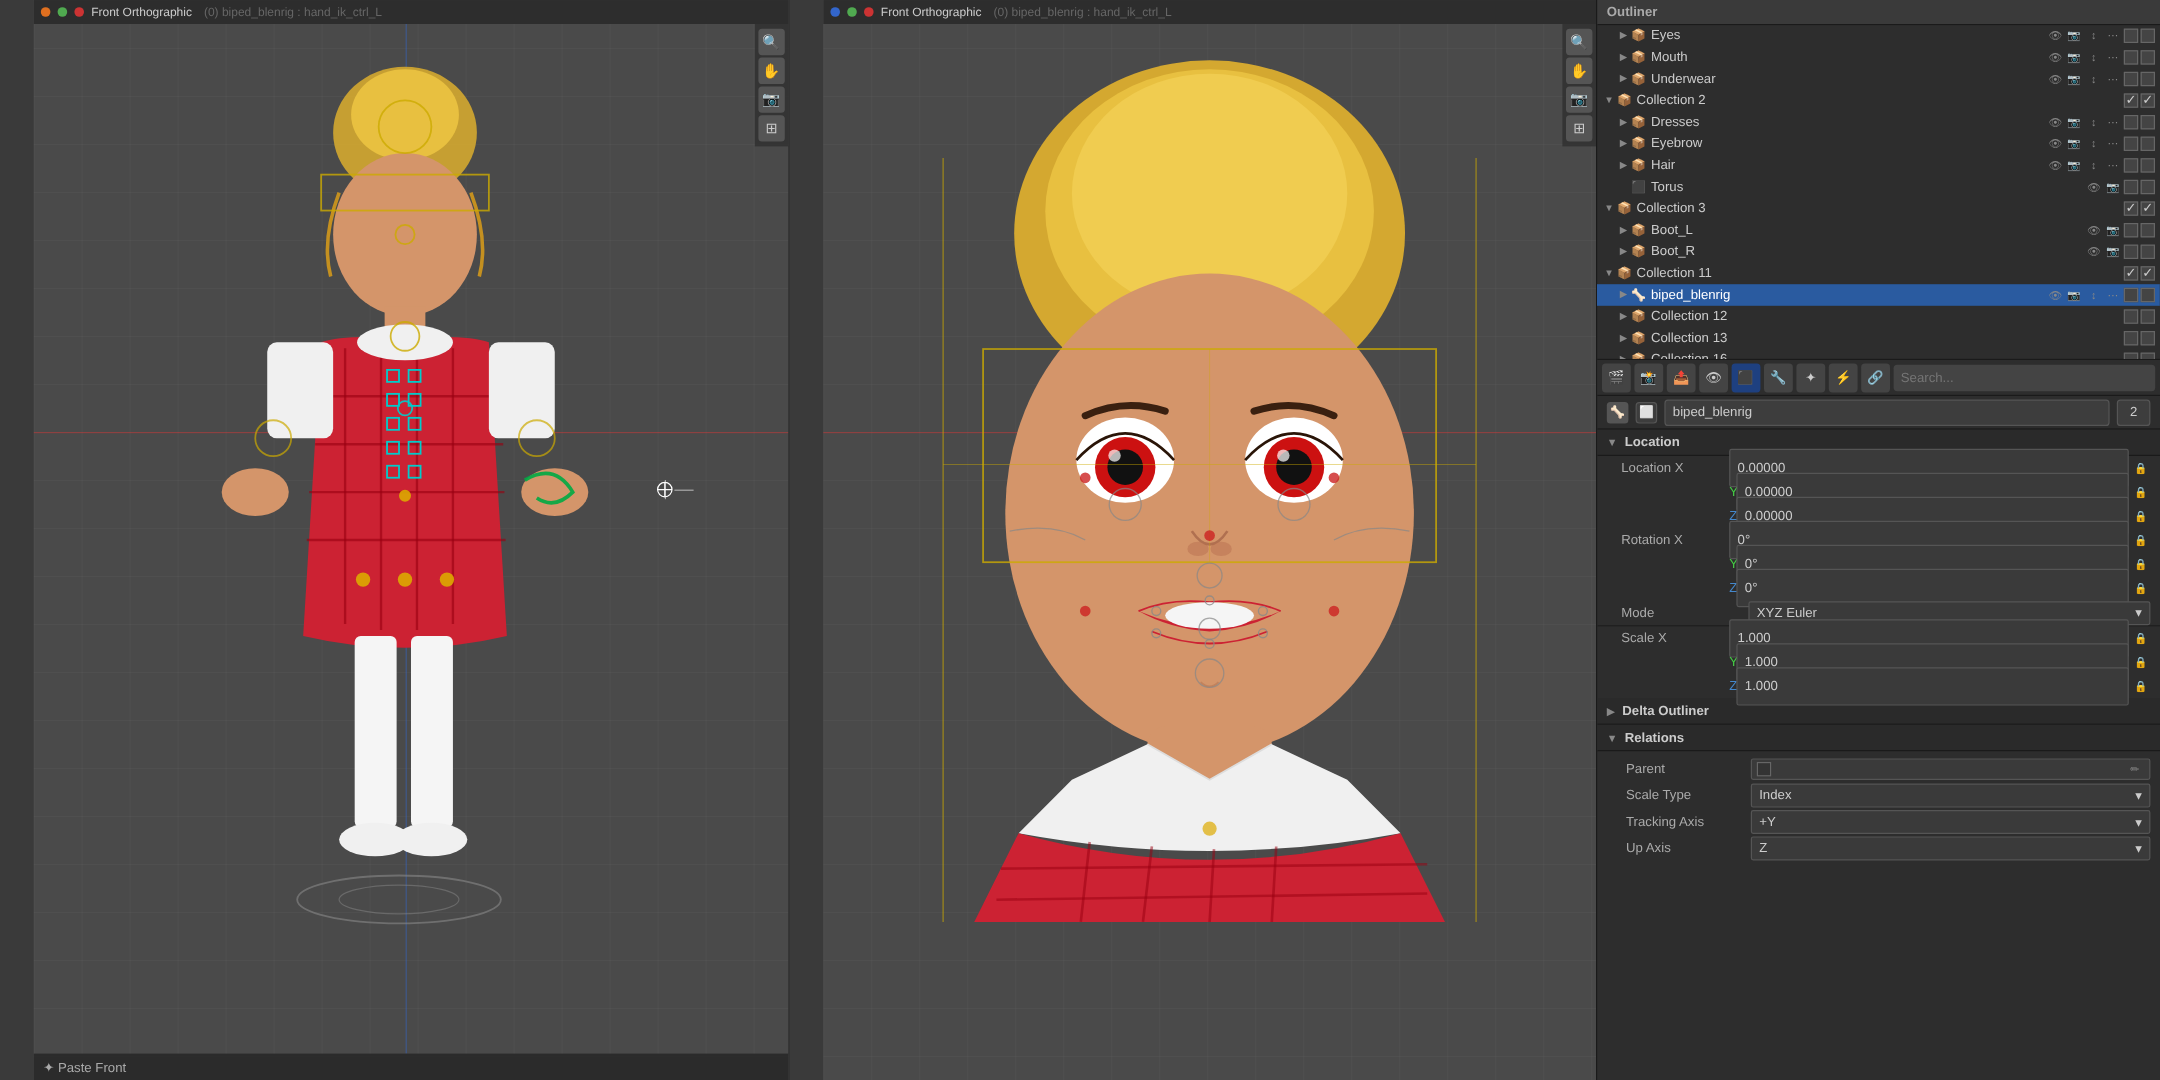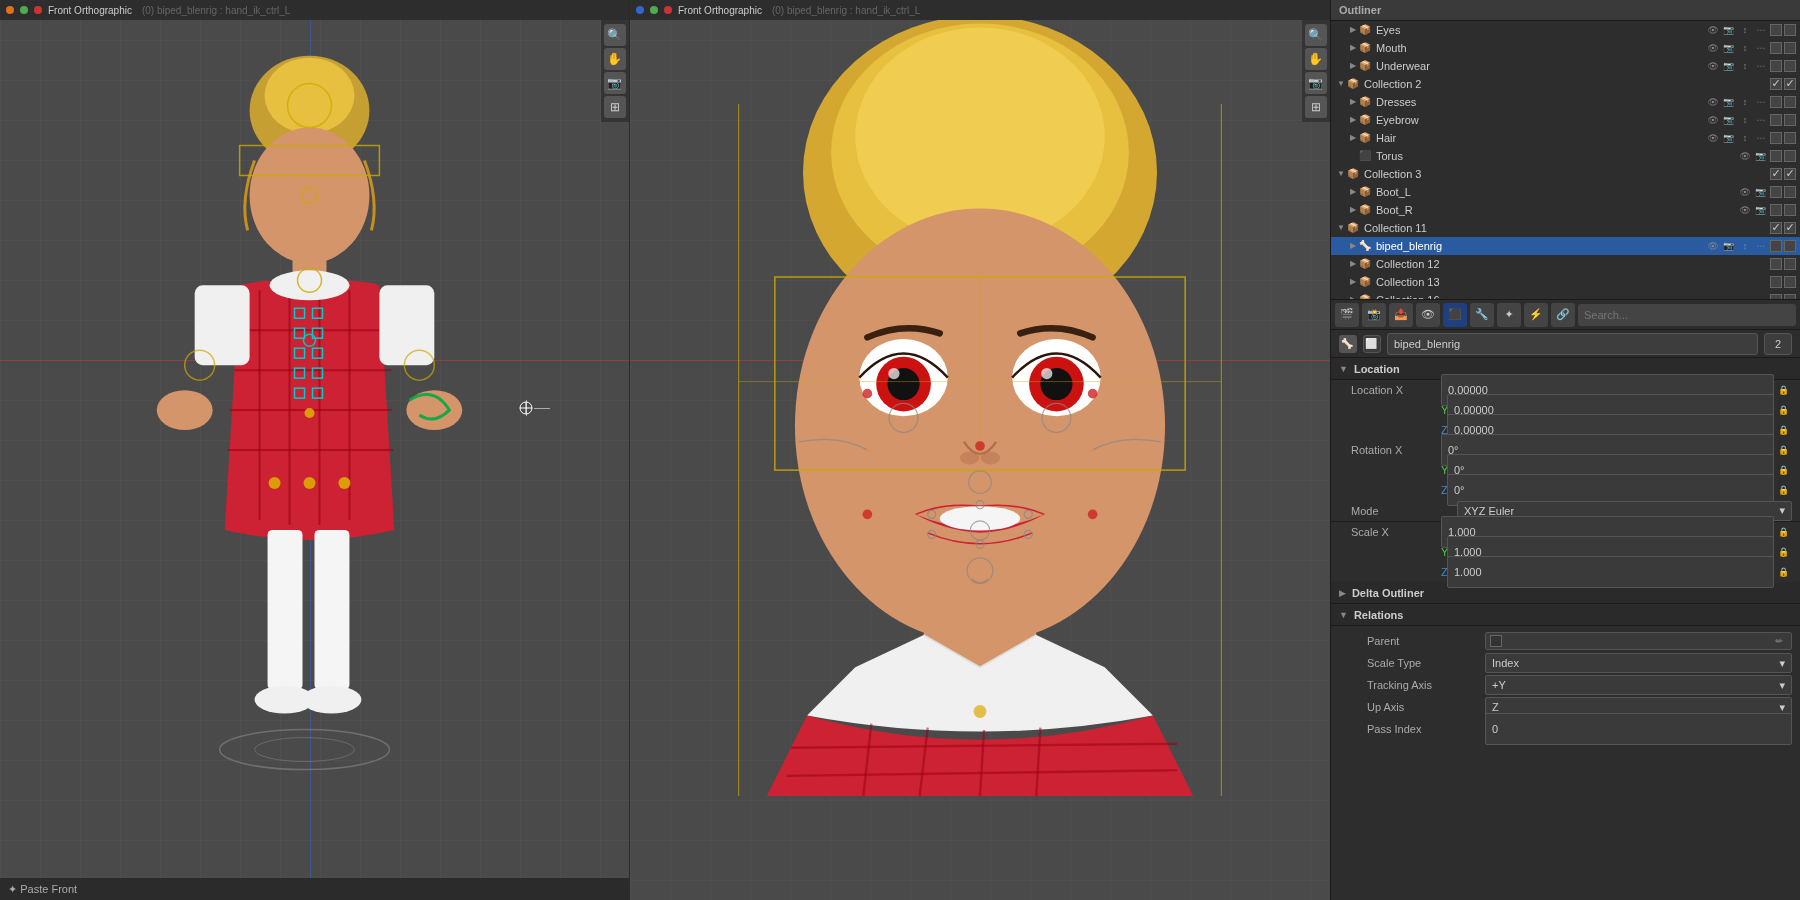--- a/index.html
+++ b/index.html
@@ -12,20 +12,21 @@
       color: #cccccc;
       overflow: hidden;
       display: flex;
       flex-direction: row;
     }
 
     .viewport {
       position: relative;
       background: #555555;
       overflow: hidden;
+      margin-left: 28px;
     }
 
     .viewport-left {
       width: 630px;
       height: 900px;
       background: #4a4a4a;
       border-right: 1px solid #2a2a2a;
     }
 
     .viewport-right {
@@ -398,22 +399,22 @@
 
     
     .relations-section {
       padding: 4px 0;
     }
 
     .relations-row {
       display: flex;
       align-items: center;
       height: 22px;
-      padding: 0 8px 0 36px;
-      gap: 18px;
+      padding: 0 8px 0 24px;
+      gap: 4px;
     }
 
     .relations-label {
       width: 100px;
       font-size: 11px;
       color: #aaa;
     }
 
     .relations-value {
       flex: 1;
@@ -1061,21 +1062,17 @@
       </div>
 
       <div class="relations-row">
         <span class="relations-label">Up Axis</span>
         <div class="prop-dropdown" style="flex:1;">
           <span>Z</span>
           <span>▾</span>
         </div>
       </div>
 
-      <div class="relations-row">
-        <span class="relations-label">Pass Index</span>
-        <div class="axis-val" style="flex:1;">0</div>
-      </div>
     </div>
 
   </div>
 
 </div>
 
 </body></html>

